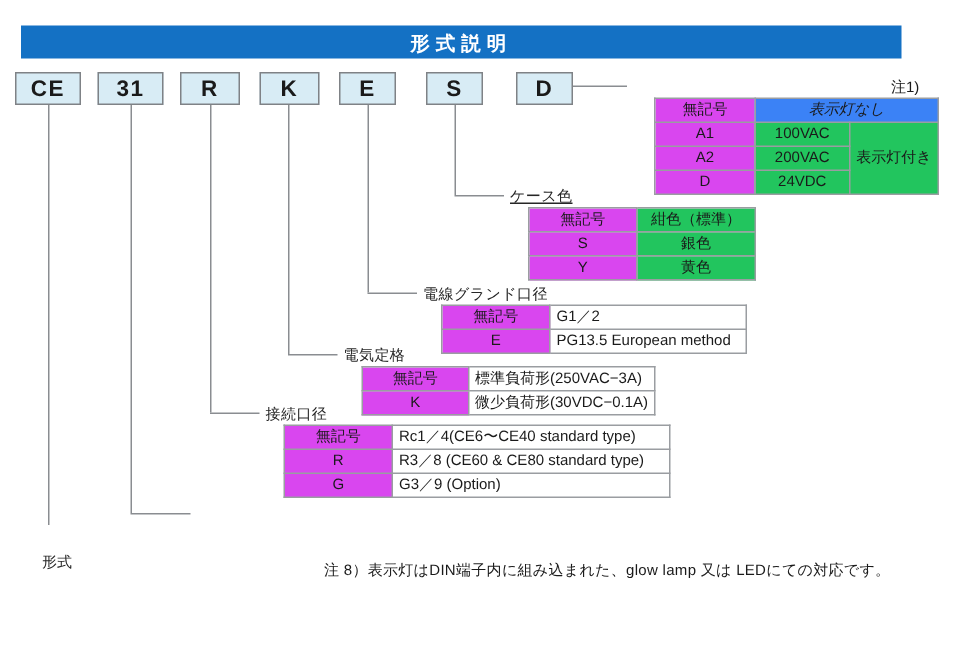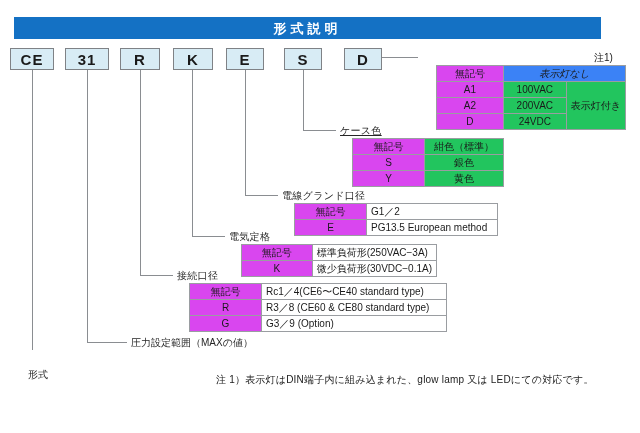--- a/index.html
+++ b/index.html
@@ -246,18 +246,17 @@
       <td class="key">R</td>
       <td class="val">R3／8 (CE60 &amp; CE80 standard type)</td>
     </tr>
     <tr>
       <td class="key">G</td>
       <td class="val">G3／9 (Option)</td>
     </tr>
   </tbody>
     </table>
 
-  <div class="leaf-label" style="left:131px; top:336px;">圧力設定範囲（MAXの値）</div>
   <div class="leaf-label" style="left:28px; top:352px;margin-top:16px;">形式</div>
 
-  <div class="note" style="left:216px; top:373px;">注 1）表示灯はDIN端子内に組み込まれた、glow lamp 又は LEDにての対応です。</div>
+  <div class="note" style="left:216px; top:373px;">注 8）表示灯はDIN端子内に組み込まれた、glow lamp 又は LEDにての対応です。</div>
 
 </div>
 
 </body></html>

